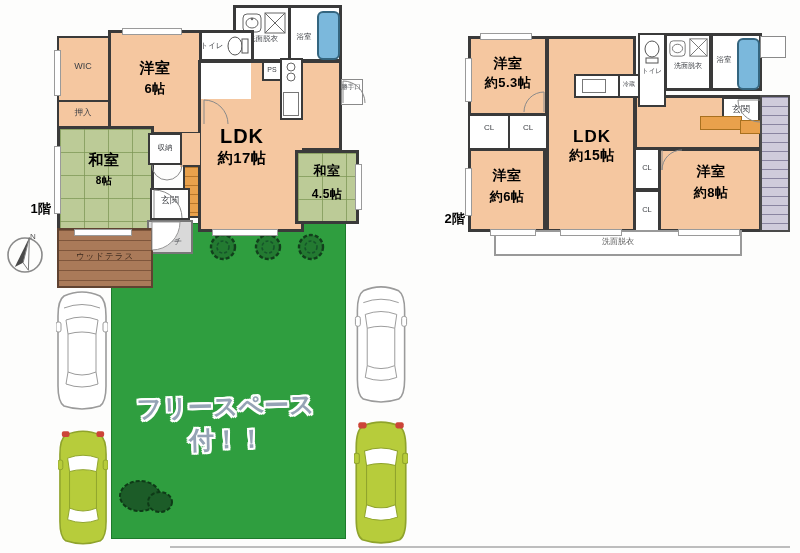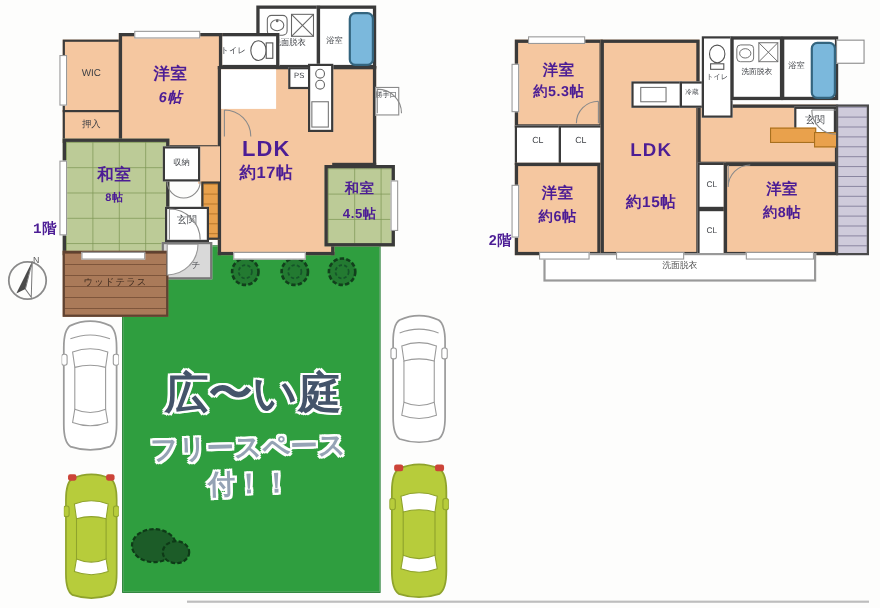--- a/index.html
+++ b/index.html
@@ -19,21 +19,21 @@
      background-image:linear-gradient(rgba(90,55,35,.55) 1px,transparent 1px);
      background-size:100% 10px;border:2px solid #5f4231;}
   .stairs{background-color:#e9a14c;
      background-image:linear-gradient(rgba(150,90,20,.6) 1px,transparent 1px);
      background-size:100% 9px;border:2px solid #3a3a3a;}
   .extstairs{background-color:#cfcbdb;
      background-image:linear-gradient(rgba(90,85,120,.6) 1px,transparent 1px);
      background-size:100% 9px;border:2px solid #4a4a4a;}
   .tub{position:absolute;background:#7bb8dc;border:2px solid #34657f;border-radius:6px;}
   .win{position:absolute;background:#fff;border:1px solid #9a9a9a;}
-  .lbl{position:absolute;font-weight:bold;color:#4c1d95;text-align:center;
+  .lbl{position:absolute;font-weight:bold;color:#000000;text-align:center;
        white-space:nowrap;line-height:1.05;letter-spacing:.5px;}
   .lbl.n{font-weight:normal;color:#3c3f44;letter-spacing:0;}
   .garden{position:absolute;background:#2f9e3f;outline:1px solid #1d7a2c;}
   .headline{position:absolute;font-weight:900;color:#44546a;text-align:center;
      text-shadow:-2px -2px 0 #fff,2px -2px 0 #fff,-2px 2px 0 #fff,2px 2px 0 #fff,
                   0 -2px 0 #fff,0 2px 0 #fff,-2px 0 0 #fff,2px 0 0 #fff;}
   .subline{position:absolute;font-weight:800;color:#95a3b5;text-align:center;transform:rotate(-1.5deg);
      text-shadow:-2px -2px 0 #fff,2px -2px 0 #fff,-2px 2px 0 #fff,2px 2px 0 #fff,
                   0 -2px 0 #fff,0 2px 0 #fff,-2px 0 0 #fff,2px 0 0 #fff;}
   .orangebox{position:absolute;background:#e9a14c;border:1px solid #a8701f;}
@@ -66,24 +66,23 @@
         <circle cx="15" cy="16" r="6" fill="none" stroke="#16552a" stroke-width="1.6" stroke-dasharray="3 2"></circle>
       </svg>
   </div>
   <div class="abs" style="left:116px;top:476px;">
     <svg width="58" height="40" viewBox="0 0 58 40">
         <ellipse cx="24" cy="20" rx="20" ry="15" fill="#1c5c28" stroke="#0e3a17" stroke-width="2" stroke-dasharray="4 2"></ellipse>
         <ellipse cx="44" cy="26" rx="12" ry="10" fill="#1c5c28" stroke="#0e3a17" stroke-width="2" stroke-dasharray="4 2"></ellipse>
       </svg>
   </div>
 
-  <div class="headline" style="left:112px;top:330px;width:236px;font-size:40px;">広〜い庭</div>
   <div class="subline" style="left:100px;top:390px;width:252px;font-size:25px;">フリースペース付！！</div>
 
-  <div class="lbl" style="left:24px;top:202px;width:34px;font-size:13px;font-family:Liberation Mono, monospace;">1階</div>
+  <div class="lbl" style="left:24px;top:202px;width:34px;font-size:13px;">1階</div>
 
   <div class="abs" style="left:4px;top:228px;">
     <svg width="42" height="48" viewBox="0 0 42 48">
       <circle cx="21" cy="27" r="17" fill="none" stroke="#8a8a8a" stroke-width="1.6"></circle>
       <g transform="rotate(14 21 27)">
         <path d="M21 9 L14 41 L21 35 Z" fill="#4a4a4a"></path>
         <path d="M21 9 L28 41 L21 35 Z" fill="#ffffff" stroke="#777" stroke-width="0.9"></path>
       </g>
       <text x="26" y="11" font-size="8" fill="#555">N</text>
     </svg>
@@ -118,21 +117,21 @@
         <rect x="16" y="5" width="6" height="14" fill="#fff" stroke="#555"></rect>
       </svg>
   </div>
   <div class="lbl n" style="left:198px;top:42px;width:28px;font-size:7.5px;">トイレ</div>
 
   <div class="room peach b2" style="left:57px;top:36px;width:53px;height:66px;"></div>
   <div class="lbl n" style="left:60px;top:62px;width:46px;font-size:9px;">WIC</div>
 
   <div class="room peach" style="left:108px;top:30px;width:94px;height:105px;"></div>
   <div class="lbl" style="left:118px;top:60px;width:74px;font-size:15px;">洋室</div>
-  <div class="lbl" style="left:118px;top:82px;width:74px;font-size:13px;font-style:italic;">6帖</div>
+  <div class="lbl" style="left:118px;top:82px;width:74px;font-size:13px;">6帖</div>
 
   <div class="room peach b2" style="left:57px;top:100px;width:53px;height:30px;"></div>
   <div class="lbl n" style="left:62px;top:108px;width:42px;font-size:8.5px;">押入</div>
 
   <div class="room tatami" style="left:57px;top:126px;width:97px;height:106px;"></div>
   <div class="lbl" style="left:68px;top:152px;width:72px;font-size:15px;">和室</div>
   <div class="lbl" style="left:72px;top:176px;width:64px;font-size:10px;">8帖</div>
 
   <div class="room peach" style="left:198px;top:60px;width:144px;height:92px;border-bottom:none;"></div>
   <div class="room peach" style="left:198px;top:150px;width:106px;height:82px;border-top:none;"></div>
@@ -192,21 +191,21 @@
   <div class="lbl n" style="left:478px;top:124px;width:22px;font-size:8px;">CL</div>
   <div class="room white b2" style="left:508px;top:114px;width:40px;height:36px;"></div>
   <div class="lbl n" style="left:517px;top:124px;width:22px;font-size:8px;">CL</div>
 
   <div class="room peach" style="left:468px;top:148px;width:78px;height:84px;"></div>
   <div class="lbl" style="left:478px;top:168px;width:58px;font-size:14px;">洋室</div>
   <div class="lbl" style="left:476px;top:190px;width:62px;font-size:13px;">約6帖</div>
 
   <div class="room peach" style="left:546px;top:36px;width:90px;height:196px;"></div>
   <div class="lbl" style="left:562px;top:128px;width:60px;font-size:17px;letter-spacing:1px;">LDK</div>
-  <div class="lbl" style="left:558px;top:148px;width:68px;font-size:14px;margin-top:28px;">約15帖</div>
+  <div class="lbl" style="left:558px;top:148px;width:68px;font-size:14px;">約15帖</div>
 
   <div class="room peach" style="left:634px;top:95px;width:128px;height:55px;"></div>
 
   <div class="room white b2" style="left:574px;top:74px;width:46px;height:24px;"></div>
   <div class="abs" style="left:582px;top:79px;width:24px;height:14px;background:#fff;border:1px solid #777;"></div>
   <div class="room white b2" style="left:618px;top:74px;width:22px;height:24px;"></div>
   <div class="lbl n" style="left:619px;top:81px;width:20px;font-size:6px;">冷蔵</div>
 
   <div class="room white b2" style="left:638px;top:33px;width:28px;height:74px;"></div>
   <div class="abs" style="left:642px;top:40px;">

